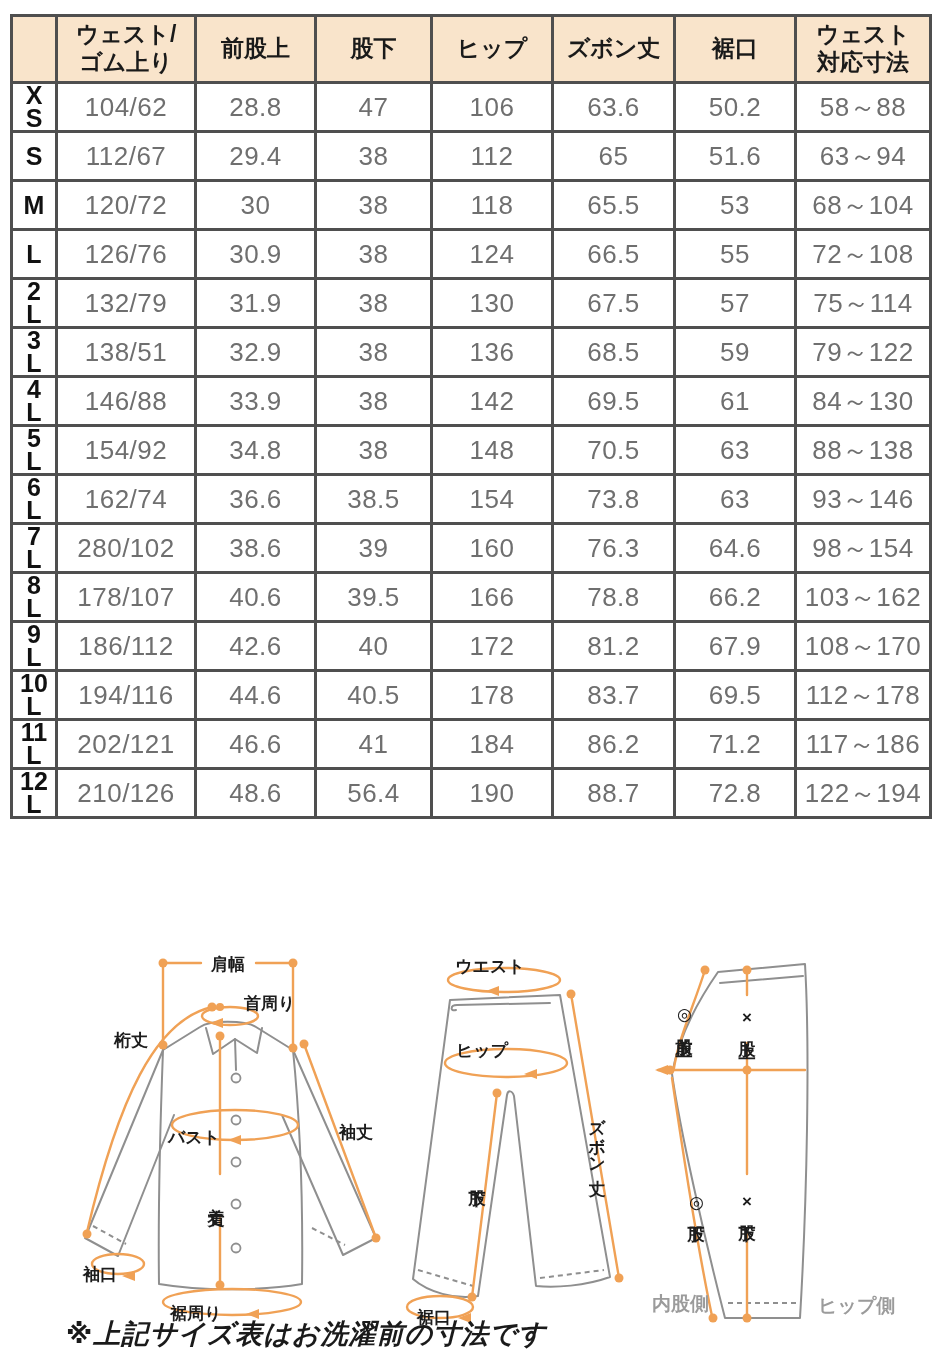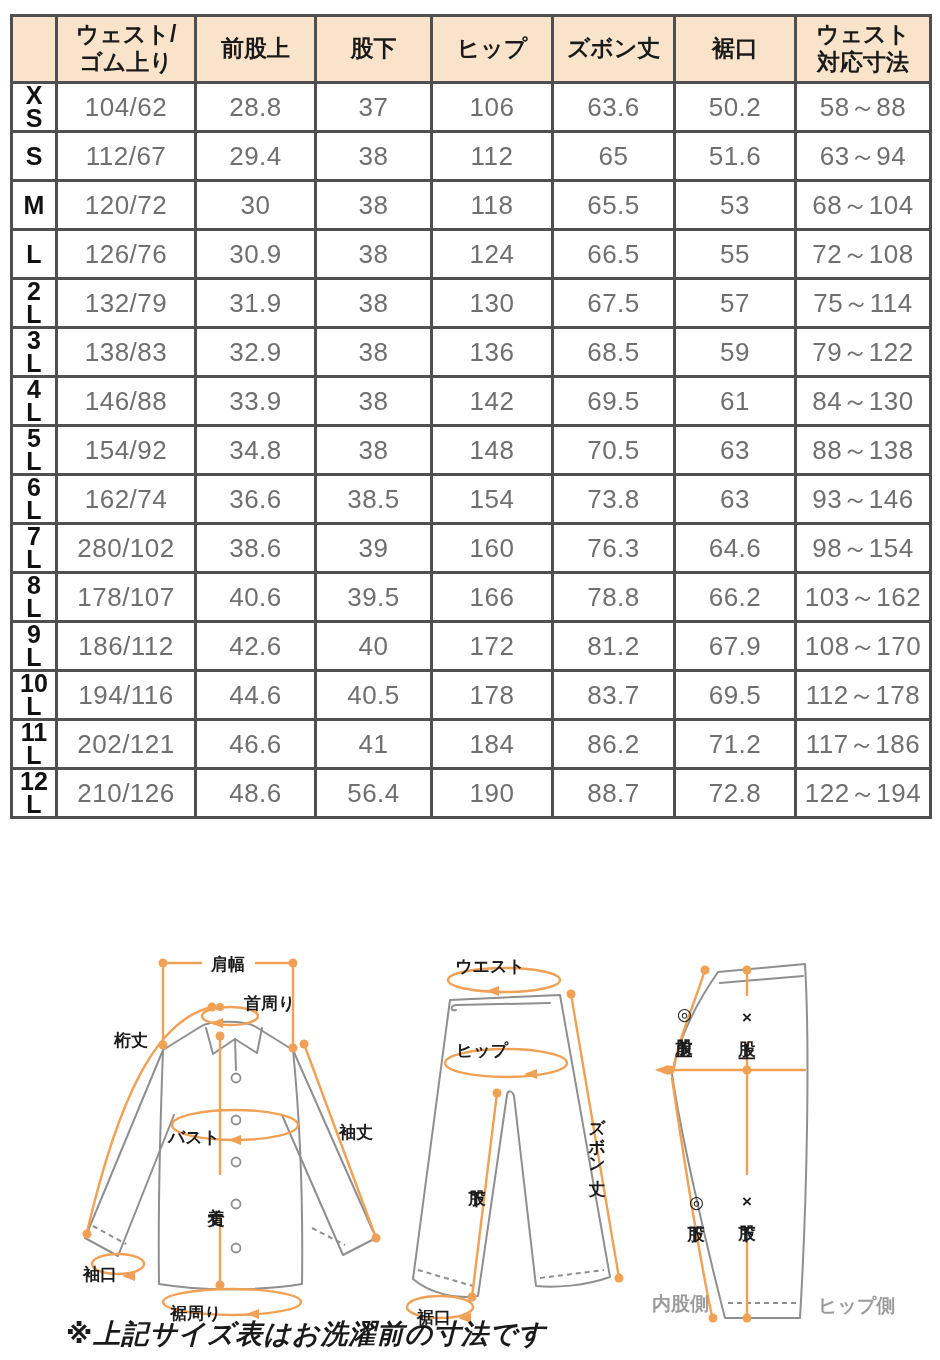--- a/index.html
+++ b/index.html
@@ -61,21 +61,21 @@
         <th>ウェスト
 対応寸法</th>
       </tr>
     </thead>
     <tbody>
       <tr>
         <th>X
 S</th>
         <td>104/62</td>
         <td>28.8</td>
-        <td>37</td>
+        <td>47</td>
         <td>106</td>
         <td>63.6</td>
         <td>50.2</td>
         <td>58～88</td>
       </tr>
       <tr>
         <th>S</th>
         <td>112/67</td>
         <td>29.4</td>
         <td>38</td>
@@ -111,21 +111,21 @@
         <td>31.9</td>
         <td>38</td>
         <td>130</td>
         <td>67.5</td>
         <td>57</td>
         <td>75～114</td>
       </tr>
       <tr>
         <th>3
 L</th>
-        <td>138/83</td>
+        <td>138/51</td>
         <td>32.9</td>
         <td>38</td>
         <td>136</td>
         <td>68.5</td>
         <td>59</td>
         <td>79～122</td>
       </tr>
       <tr>
         <th>4
 L</th>

